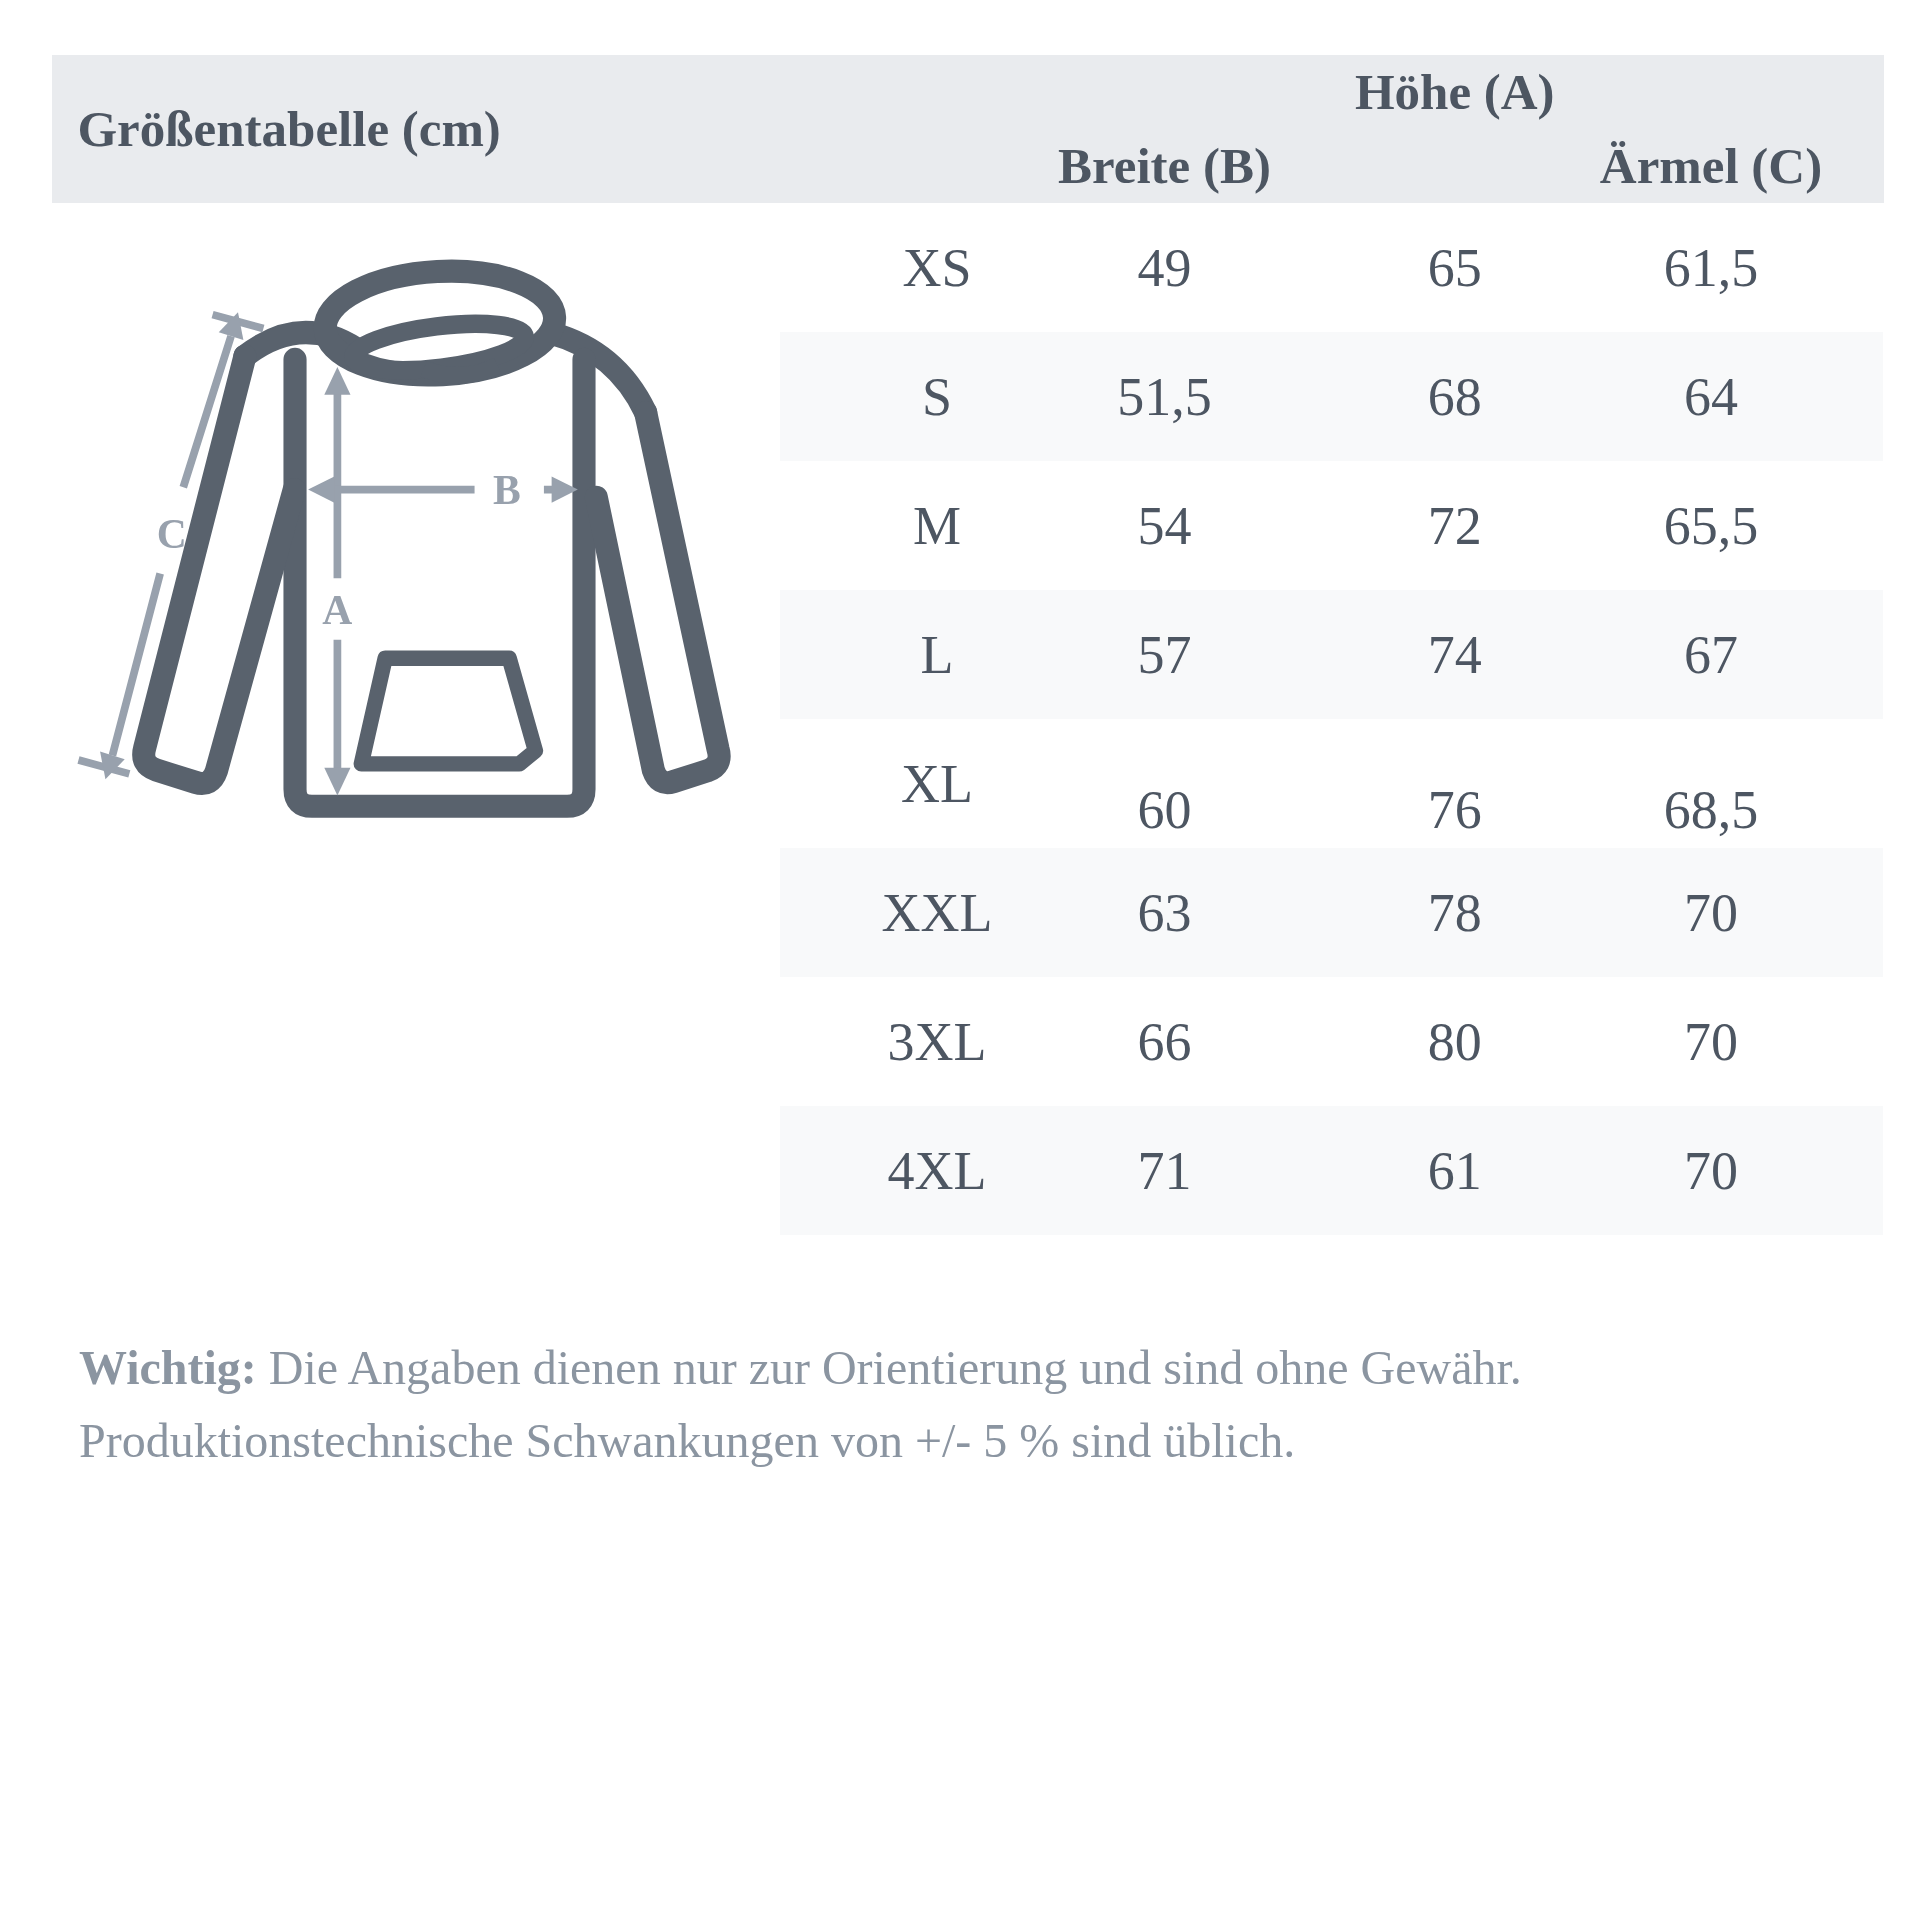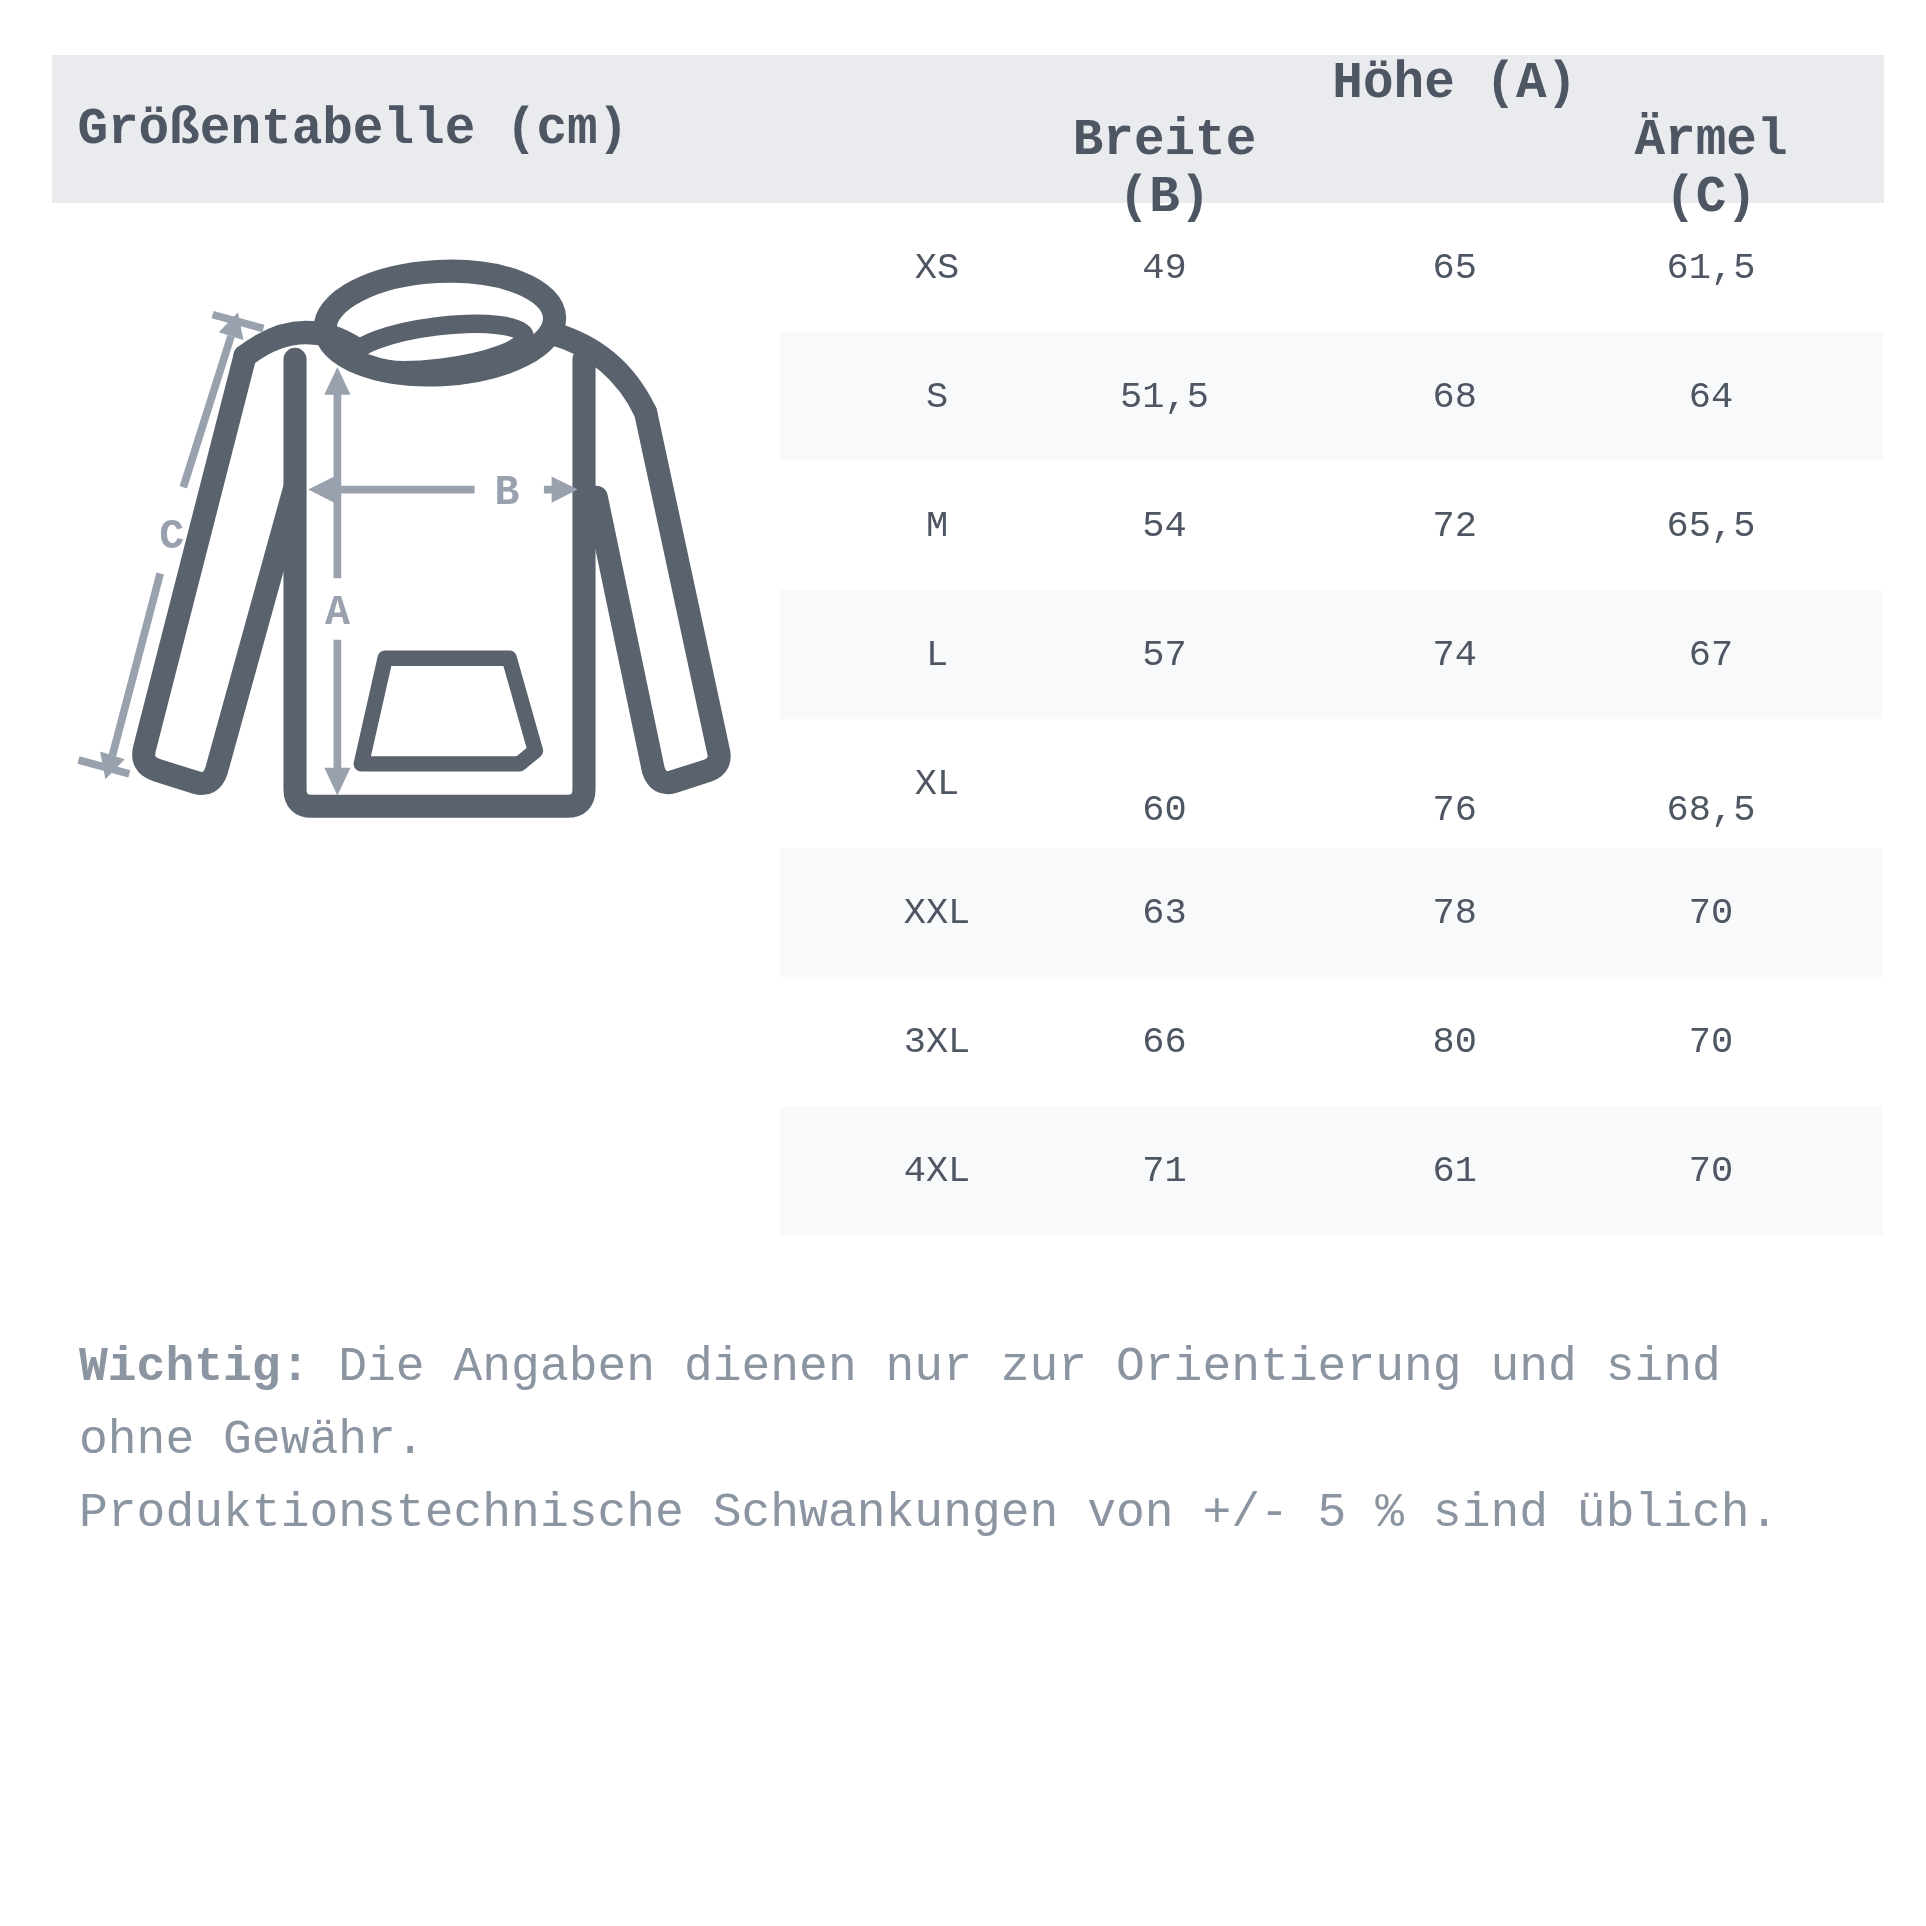--- a/index.html
+++ b/index.html
@@ -1,18 +1,18 @@
 <!DOCTYPE html>
 <html style="font-size:12.3px"><head>
 <meta charset="utf-8">
 <style>
   html,body { margin:0; padding:0; background:#ffffff; }
   .canvas {
     position:relative; width:1926px; height:1926px; background:#ffffff;
-    font-family:Liberation Mono, monospace; overflow:hidden;
+    font-family:Liberation Serif, serif; overflow:hidden;
   }
   
   .header-bar {
     position:absolute; left:52px; top:55px; width:1832px; height:148px;
     background:#e9ebee;
   }
   .header-title {
     position:absolute; left:25.4px; top:0; height:148px;
     display:flex; align-items:center;
     font-size:51px; font-weight:bold; color:#4d5662; white-space:nowrap;
@@ -25,21 +25,21 @@
   .hcell { text-align:center; font-size:51px; font-weight:bold; color:#4d5662; }
   .hcell.h1 { grid-column:2; padding-right:31px; }
   .hcell.h2 { grid-column:3; padding-left:18.5px; }
   .hcell.h3 { grid-column:4; padding-right:43px; }
   
   .size-table { position:absolute; left:780px; top:203px; width:1103px; }
   .trow {
     height:129px;
     display:grid; grid-template-columns:271px 258px 273px 301px;
     align-items:center;
-    font-size:37px; color:#4d5662;
+    font-size:54px; color:#4d5662;
   }
   .trow.alt { background:#f8f9fa; }
   .cell { text-align:center; }
   .cell.size { padding-left:43px; }
   .cell.c1 { padding-right:31px; }
   .cell.c2 { padding-left:18.5px; }
   .cell.c3 { padding-right:43px; }
   .trow.shift-values .cell.c1,
   .trow.shift-values .cell.c2,
   .trow.shift-values .cell.c3 { transform:translateY(26px); }

